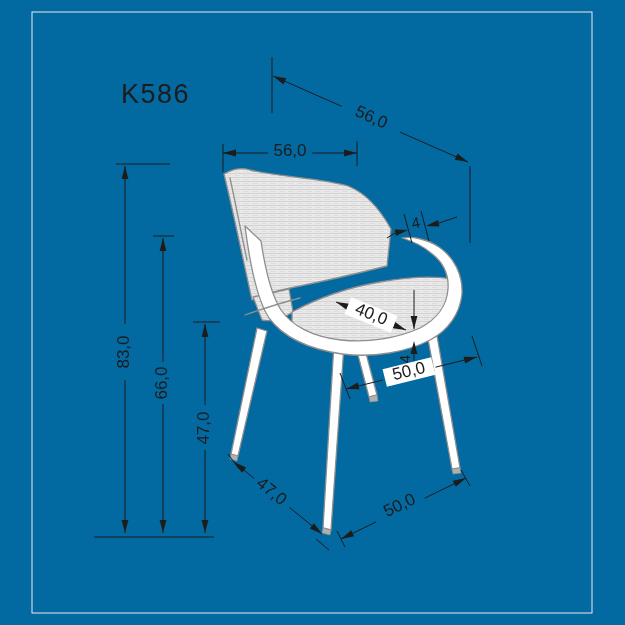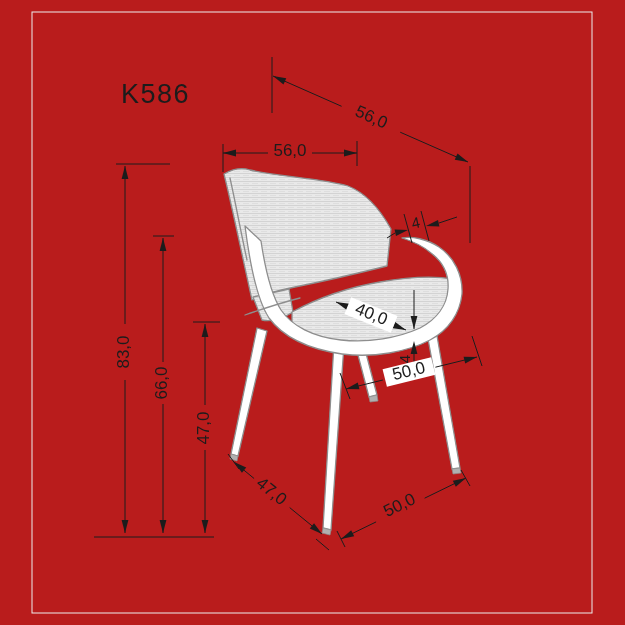--- a/index.html
+++ b/index.html
@@ -1,16 +1,16 @@
 <!DOCTYPE html>
 <html style="--dimension-lines: #1c1c1c; --chair-outline: #8e8e8e; --wood-fill: #e9e9e9; --wood-grain: #d3d3d3; --foot-cap: #b0b0b0; --frame-border: #ededed;"><head>
 <meta charset="utf-8">
 <style>
   html,body{margin:0;padding:0;background:#fff;}
-  .stage{position:relative;width:625px;height:625px;background:#b91c1c;overflow:hidden;
+  .stage{position:relative;width:625px;height:625px;background:#0369a1;overflow:hidden;
          font-family:"Liberation Sans", sans-serif;}
   svg{display:block;}
   
   .frame{fill:none;stroke:var(--frame-border,#ededed);stroke-width:1;}
   
   .dl{stroke:var(--dimension-lines,#1c1c1c);stroke-width:1;fill:none;}
   .ar{fill:var(--dimension-lines,#1c1c1c);stroke:none;}
   .dt{fill:var(--dimension-lines,#1c1c1c);font-family:"Liberation Sans",sans-serif;
       font-size:17px;text-anchor:middle;dominant-baseline:middle;}
   .dts{font-size:15px;}

